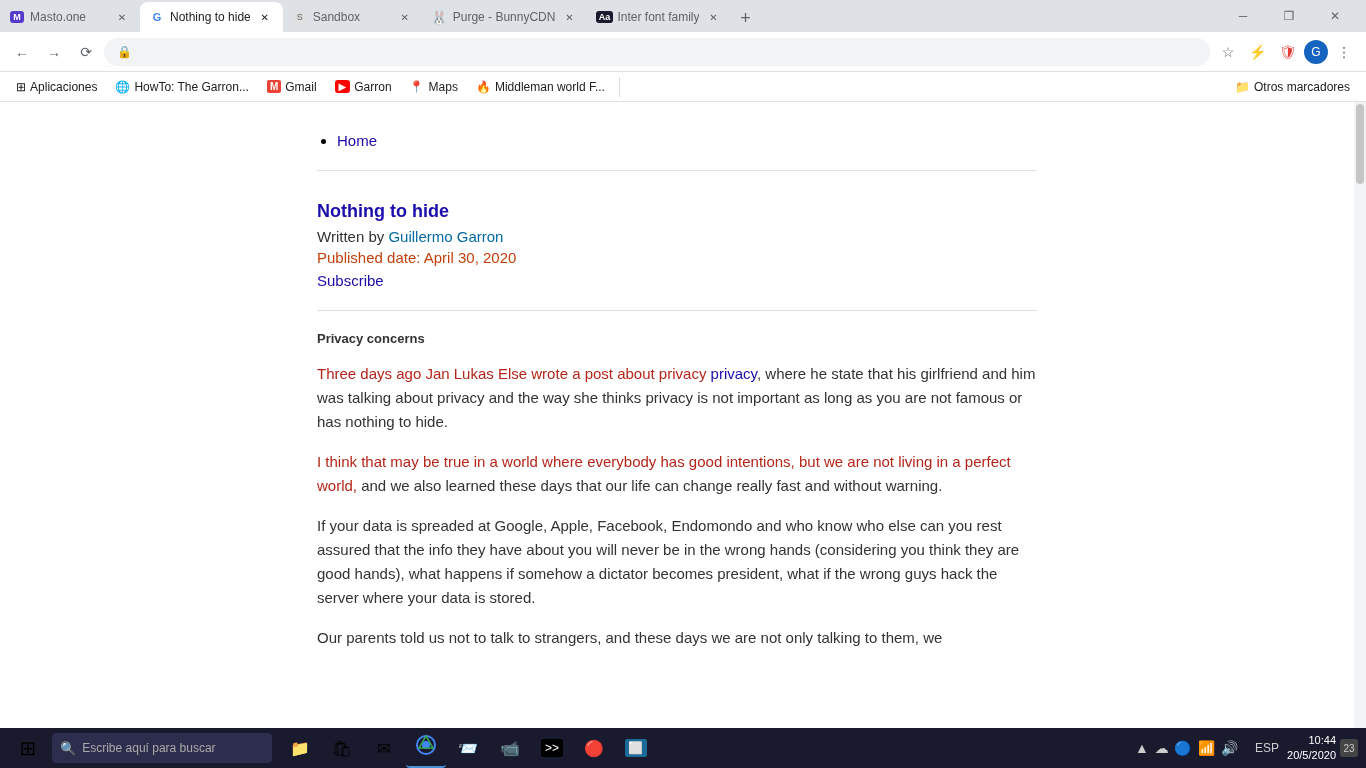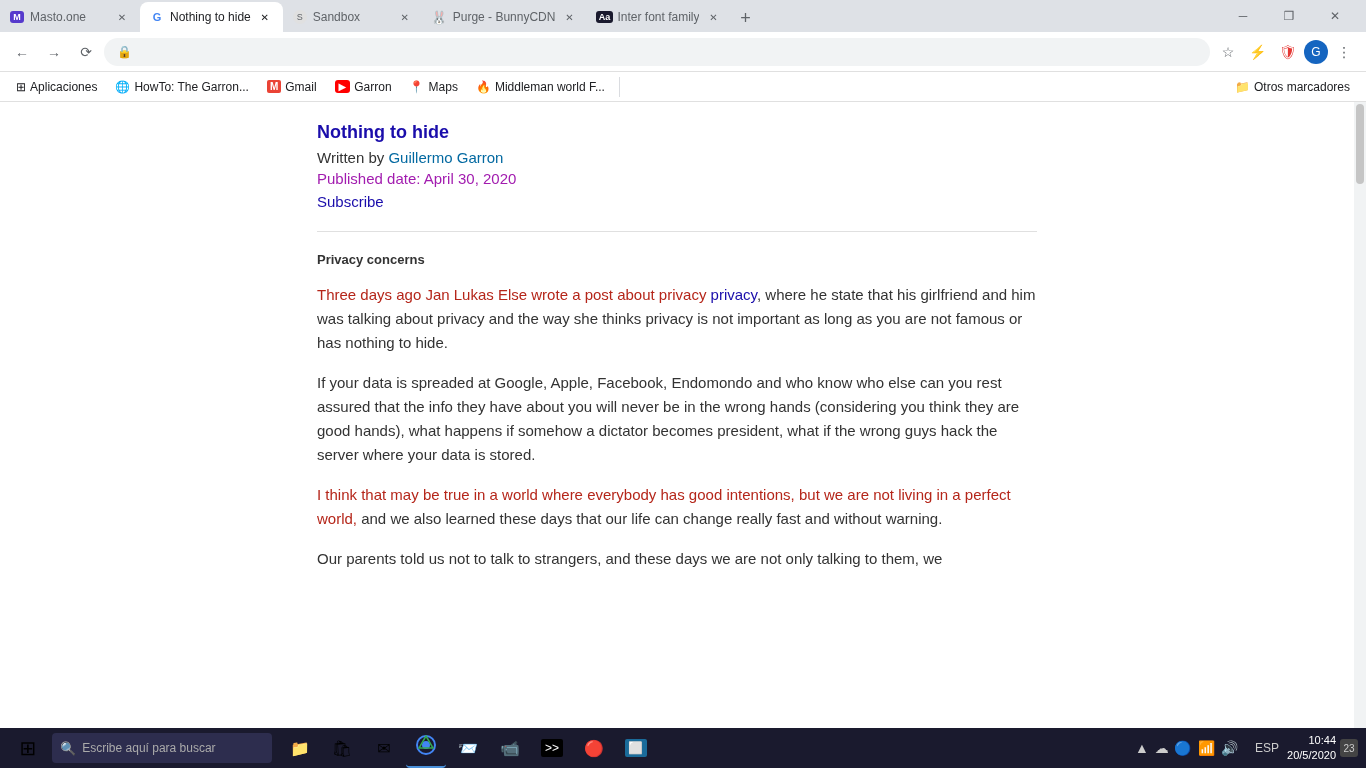--- a/index.html
+++ b/index.html
@@ -216,21 +216,21 @@
       font-size: 15px;
       color: #333;
       margin-bottom: 4px;
     }
     .article-author a {
       color: #0369a1;
       text-decoration: none;
     }
     .article-date {
       font-size: 15px;
-      color: #a21caf;
+      color: #c2410c;
       margin-bottom: 6px;
     }
     .article-subscribe a {
       color: #1a0dab;
       text-decoration: none;
       font-size: 15px;
     }
 
     .article-divider {
       border: none;
@@ -451,20 +451,27 @@
       <span>Otros marcadores</span>
     </div>
   </div>
 
 </div>
 
 <div class="page-wrapper">
   <div class="page-content">
     <div class="content-area">
 
+      <div class="site-nav">
+        <ul>
+          <li>
+            <a href="#">Home</a>
+          </li>
+        </ul>
+      </div>
 
       <div class="article-header">
         <a href="#" class="article-title">Nothing to hide</a>
         <div class="article-author">
           <span>Written by </span><a href="#">Guillermo Garron</a>
         </div>
         <div class="article-date">
           <span>Published date: </span><span>April 30, 2020</span>
         </div>
         <div class="article-subscribe">
@@ -474,25 +481,25 @@
 
       <hr class="article-divider">
 
       <div class="section-heading">Privacy concerns</div>
 
       <p class="article-paragraph">
         <span class="highlight-red">Three days ago Jan Lukas Else wrote a post about privacy </span><a href="#" class="highlight-link">privacy</a><span>, where he state that his girlfriend and him was talking about privacy and the way she thinks privacy is not important as long as you are not famous or has nothing to hide.</span>
       </p>
 
       <p class="article-paragraph">
+        <span class="highlight-red">I think that may be true in a world where everybody has good intentions, but we are not living in a perfect world, </span><span>and we also learned these days that our life can change really fast and without warning.</span>
+      </p>
+
+      <p class="article-paragraph">
         <span>If your data is spreaded at Google, Apple, Facebook, Endomondo and who know who else can you rest assured that the info they have about you will never be in the wrong hands (considering you think they are good hands), what happens if somehow a dictator becomes president, what if the wrong guys hack the server where your data is stored.</span>
-      </p>
-
-      <p class="article-paragraph">
-        <span class="highlight-red">I think that may be true in a world where everybody has good intentions, but we are not living in a perfect world, </span><span>and we also learned these days that our life can change really fast and without warning.</span>
       </p>
 
       <p class="article-paragraph">
         <span>Our parents told us not to talk to strangers, and these days we are not only talking to them, we</span>
       </p>
 
     </div>
   </div>
 
   <div class="scrollbar">

